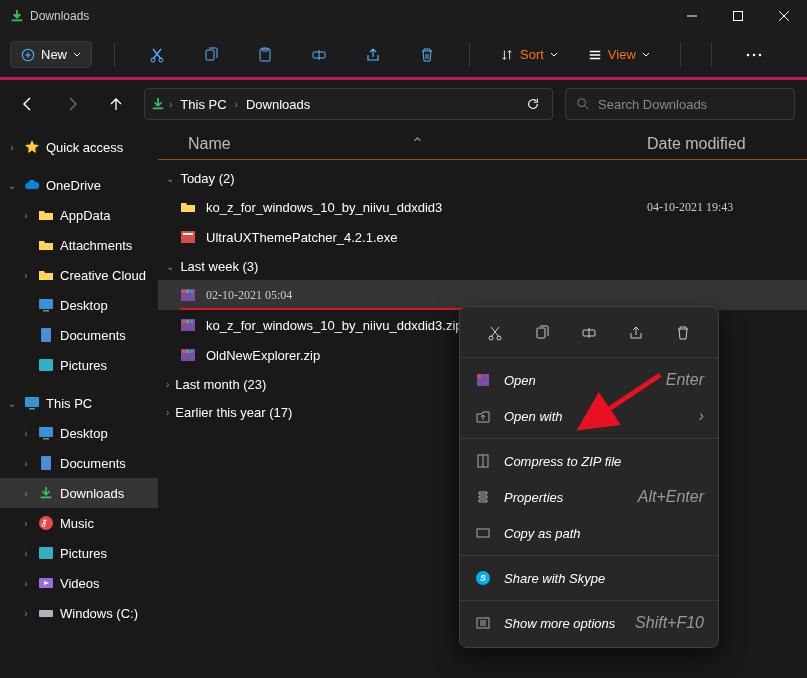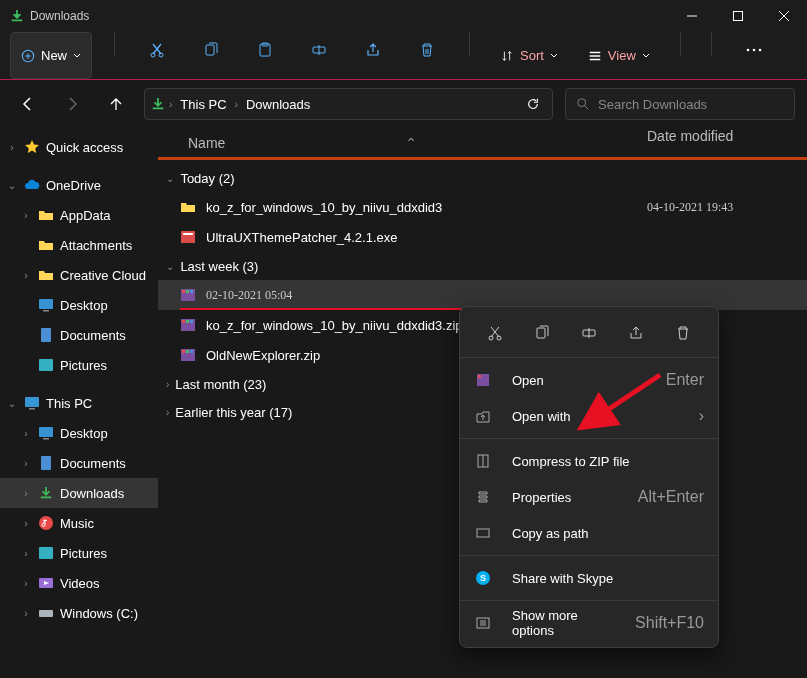--- a/index.html
+++ b/index.html
@@ -6,25 +6,25 @@
 body { background: #000; width: 807px; height: 678px; overflow: hidden; color: #fff; position: relative; }
 
 
 .titlebar { height: 32px; background: #1c1c1c; display: flex; align-items: center; padding: 0 0 0 10px; }
 .titlebar .title { font-size: 12px; color: #ccc; margin-left: 6px; }
 .titlebar .spacer { flex: 1; }
 .titlebar .winbtn { width: 46px; height: 32px; display: flex; align-items: center; justify-content: center; color: #fff; }
 .titlebar .winbtn svg { width: 10px; height: 10px; }
 
 
-.toolbar { height: 48px; background: #1c1c1c; display: flex; padding: 0 10px; border-bottom: 1px solid #be185d; gap: 14px;}
+.toolbar { height: 48px; background: #1c1c1c; display: flex; align-items: center; padding: 0 10px; border-bottom: 3px solid #be185d; gap: 14px;}
 .toolbar .newbtn { border: 1px solid #3a3a3a; border-radius: 4px; padding: 5px 10px; display: flex; align-items: center; gap: 6px; font-size: 13px; color: #fff; background:#2b2b2b; }
 .toolbar .sep { width: 1px; height: 24px; background: #3a3a3a; margin: 0 8px; }
 .toolbar .ibtn { width: 40px; height: 36px; display: flex; align-items: center; justify-content: center; color: #5bb3ff; }
-.toolbar .tbtn { padding: 5px 8px; display: flex; align-items: center; gap: 6px; font-size: 13px; color: #fca5a5; }
+.toolbar .tbtn { padding: 5px 8px; display: flex; align-items: center; gap: 6px; font-size: 13px; color: #f97316; }
 
 
 .addressbar { height: 48px; background: #191919; display: flex; align-items: center; padding: 0 12px; gap: 12px; }
 .addressbar .nav { width: 32px; height: 32px; display: flex; align-items: center; justify-content: center; color: #fff; }
 .addressbar .nav.dim { color: #666; }
 .addressbar .path { flex: 1; height: 32px; border: 1px solid #3a3a3a; border-radius: 4px; display: flex; align-items: center; gap: 4px; padding: 0 8px 0 6px; font-size: 13px; background:#1f1f1f; }
 .addressbar .path .crumb { color: #fff; padding: 0 4px;}
 .addressbar .path .chev { color: #888; font-size: 10px; }
 .addressbar .refresh { margin-left: auto; color: #fff; padding: 0 4px;}
 .addressbar .search { width: 230px; height: 32px; border: 1px solid #3a3a3a; border-radius: 4px; display: flex; align-items: center; gap: 8px; padding: 0 10px; font-size: 13px; color: #888; background:#1f1f1f; }
@@ -36,38 +36,38 @@
 .sidebar { width: 158px; background: #191919; overflow: hidden; padding: 4px 0; font-size: 13px; }
 .sidebar .item { display: flex; align-items: center; height: 30px; padding: 0 6px; gap: 6px; color: #fff; }
 .sidebar .item.l1 { padding-left: 6px; }
 .sidebar .item.l2 { padding-left: 20px; }
 .sidebar .item.selected { background: #353535; }
 .sidebar .chev { width: 12px; color: #888; font-size: 10px; text-align:center;}
 .sidebar .icon { width: 16px; height: 16px; display: flex; align-items: center; justify-content: center; }
 
 
 .content { flex: 1; background: #191919; overflow: hidden; position: relative; }
-.colheader { height: 32px; display: flex; border-bottom: 3px solid #c2410c; font-size: 14px; color: #bbb; }
+.colheader { height: 32px; display: flex; align-items: center; border-bottom: 1px solid #c2410c; font-size: 16px; color: #bbb; }
 .colheader .col-name { flex: 1; padding-left: 30px; display:flex; align-items:center; gap: 180px;}
 .colheader .col-date { width: 160px; }
 .filelist { padding: 4px 0; font-size: 13px; }
 .grouphdr { display: flex; align-items: center; height: 28px; padding-left: 8px; color: #fff; gap: 6px; }
 .grouphdr .chev { color: #888; font-size: 10px; }
 .filerow { display: flex; align-items: center; height: 30px; padding-left: 22px; color: #fff; position: relative; }
 .filerow .ficon { width: 16px; height: 16px; margin-right: 10px; display:flex; align-items:center; justify-content:center; }
 .filerow .fname { flex: 1; white-space: nowrap; overflow: hidden; text-overflow: ellipsis; padding-right: 8px;}
 .filerow .fdate { width: 160px; color: #ccc; font-size: 12px; font-family: Liberation Serif, serif; }
 .filerow.selected { background: #353535; }
 .filerow.selected::after { content:''; position:absolute; left:22px; right: 320px; bottom:0; height:2px; background:#e81123; }
 
 
 .ctxmenu { position: absolute; left: 459px; top: 306px; width: 260px; background: #272727; border: 1px solid #3f3f3f; border-radius: 8px; box-shadow: 0 8px 24px rgba(0,0,0,0.6); padding: 6px 0; font-size: 13px; z-index: 100; }
 .ctxmenu .iconrow { display: flex; justify-content: space-around; padding: 6px 12px 10px; border-bottom: 1px solid #3a3a3a; margin-bottom: 4px;}
 .ctxmenu .iconrow .cibtn { width: 36px; height: 28px; display:flex; align-items:center; justify-content:center; color:#ccc; }
-.ctxmenu .mitem { display: flex; align-items: center; height: 36px; padding: 0 14px; gap: 20px; color: #fff; }
+.ctxmenu .mitem { display: flex; align-items: center; height: 36px; padding: 0 14px; gap: 12px; color: #fff; font-style: italic; }
 .ctxmenu .mitem .micon { width: 18px; height: 18px; display:flex; align-items:center; justify-content:center; color:#aaa; }
 .ctxmenu .mitem .mlabel { flex: 1; }
 .ctxmenu .mitem .mkey { color: #999; font-size: 16px; }
 .ctxmenu .msep { height: 1px; background: #3a3a3a; margin: 4px 0; }
 
 
 .arrow-ann { position: absolute; left: 575px; top: 370px; z-index: 200; pointer-events:none; }
 
 
 .folder-yellow { fill: #ffd658; }

